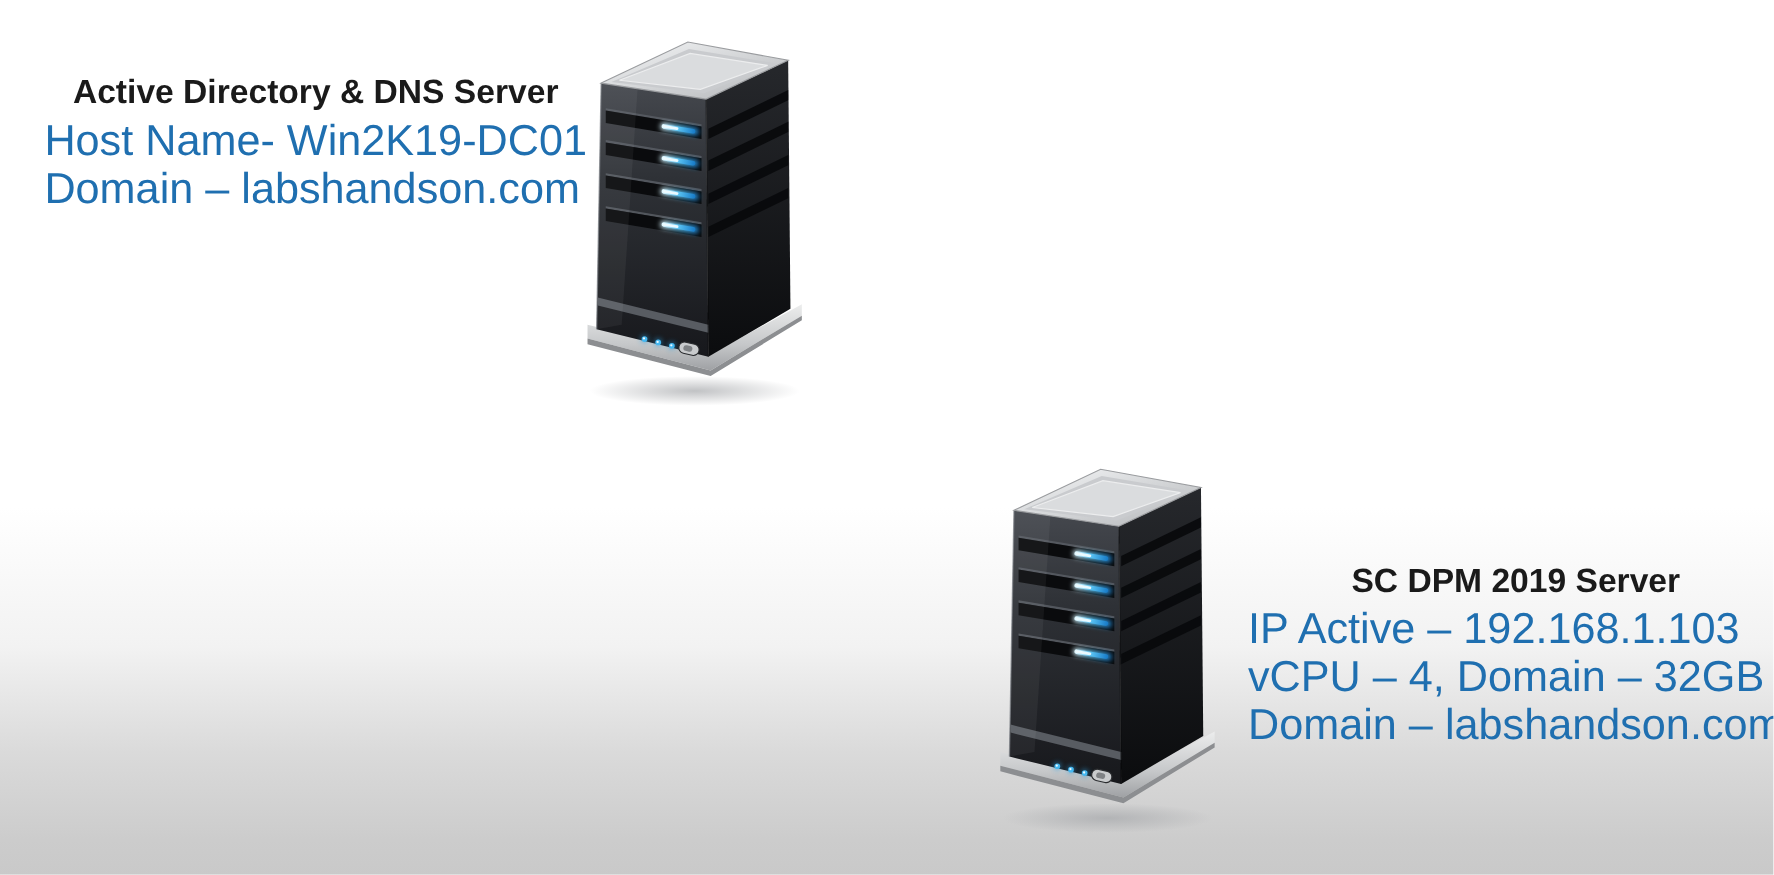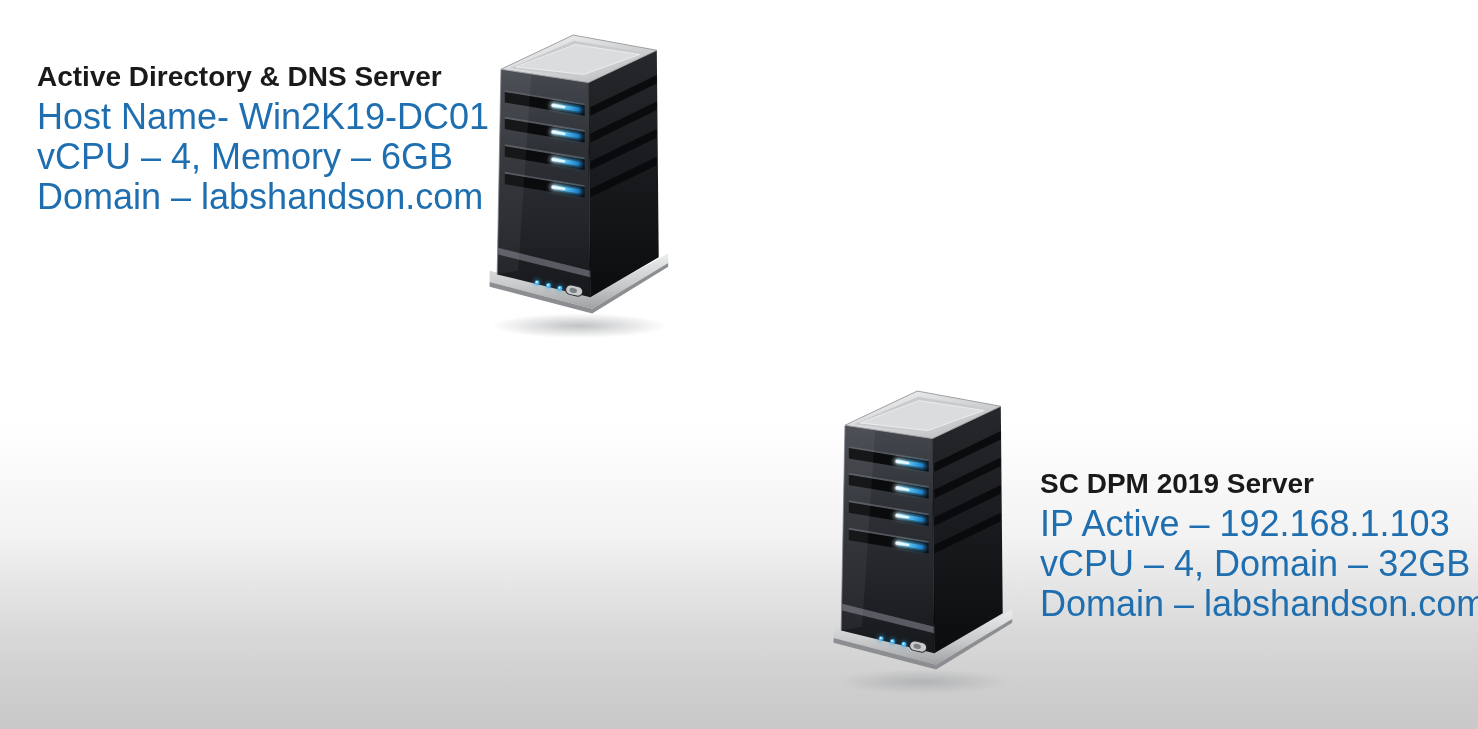--- a/index.html
+++ b/index.html
@@ -21,20 +21,21 @@
     position: absolute;
     white-space: nowrap;
   }
   .info-block.left  { left: 37px;  top: 57px;  }
   .info-block.right { left: 1040px; top: 420px; margin-top: 44px; }
   .info-title {
     font-size: 28px;
     font-weight: 700;
     color: #1a1a1a;
     line-height: 40px;
+    text-align: center;
   }
   .info-line {
     font-size: 36px;
     font-weight: 400;
     color: #1f6fb0;
     line-height: 40px;
   }
   .server-svg {
     position: absolute;
     width: 190px;
@@ -154,21 +155,20 @@
         <polygon points="20,60 96,24 184,40 112,74" fill="url(#topFace)" stroke="#9a9c9f" stroke-width="1"></polygon>
         <polygon points="29,59 97,30 175,43 110,69" fill="#c9cbce"></polygon>
         <polygon points="36,57.5 98,34 166,44.5 107,65.5" fill="#dadcde" stroke="#ecedee" stroke-width="1"></polygon>
       </g>
     </defs>
   </svg>
 
   <div class="info-block left">
     <div class="info-title">Active Directory &amp; DNS Server</div>
     <div class="info-line">Host Name- Win2K19-DC01</div>
-    <div class="info-line">vCPU – 4, Memory – 6GB</div>
     <div class="info-line">Domain – labshandson.com</div>
   </div>
 
   <svg class="server-svg left" viewBox="0 0 200 350">
     <use href="#server-tower"></use>
   </svg>
 
   <svg class="server-svg right" viewBox="0 0 200 350">
     <use href="#server-tower"></use>
   </svg>

